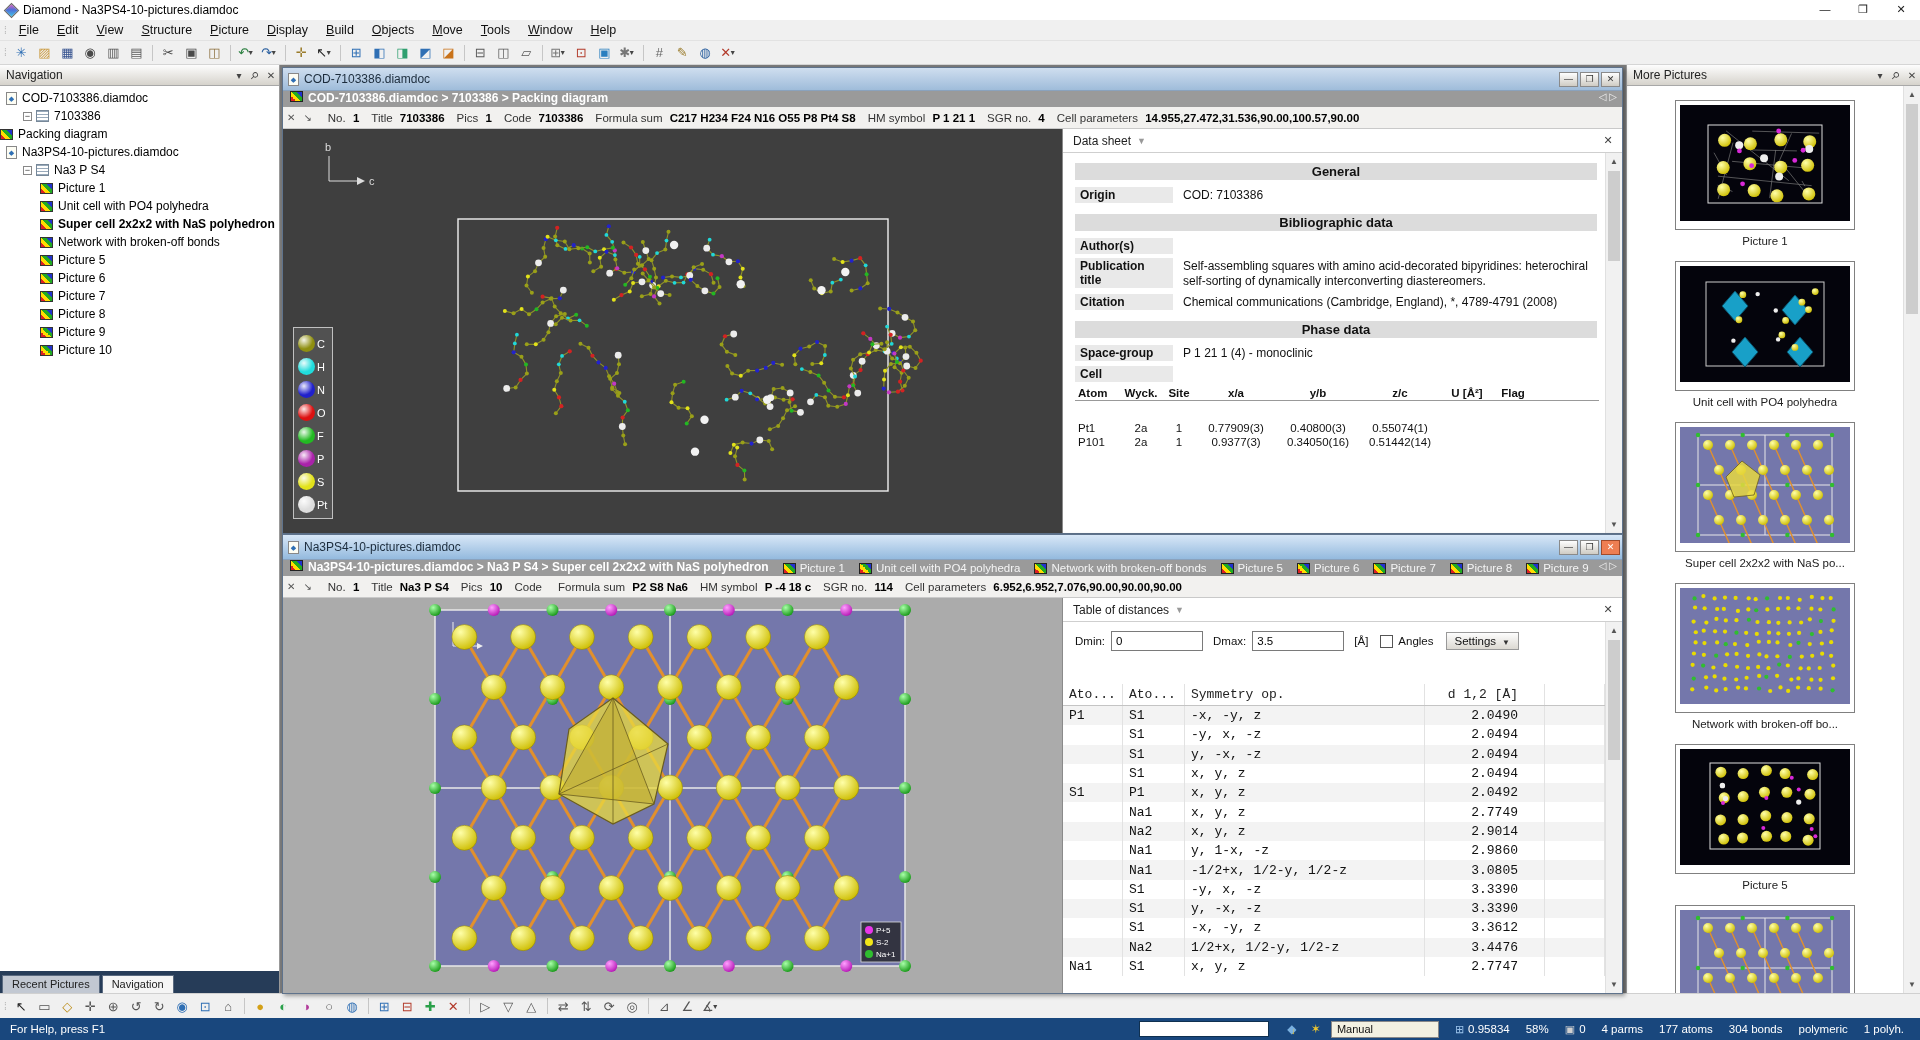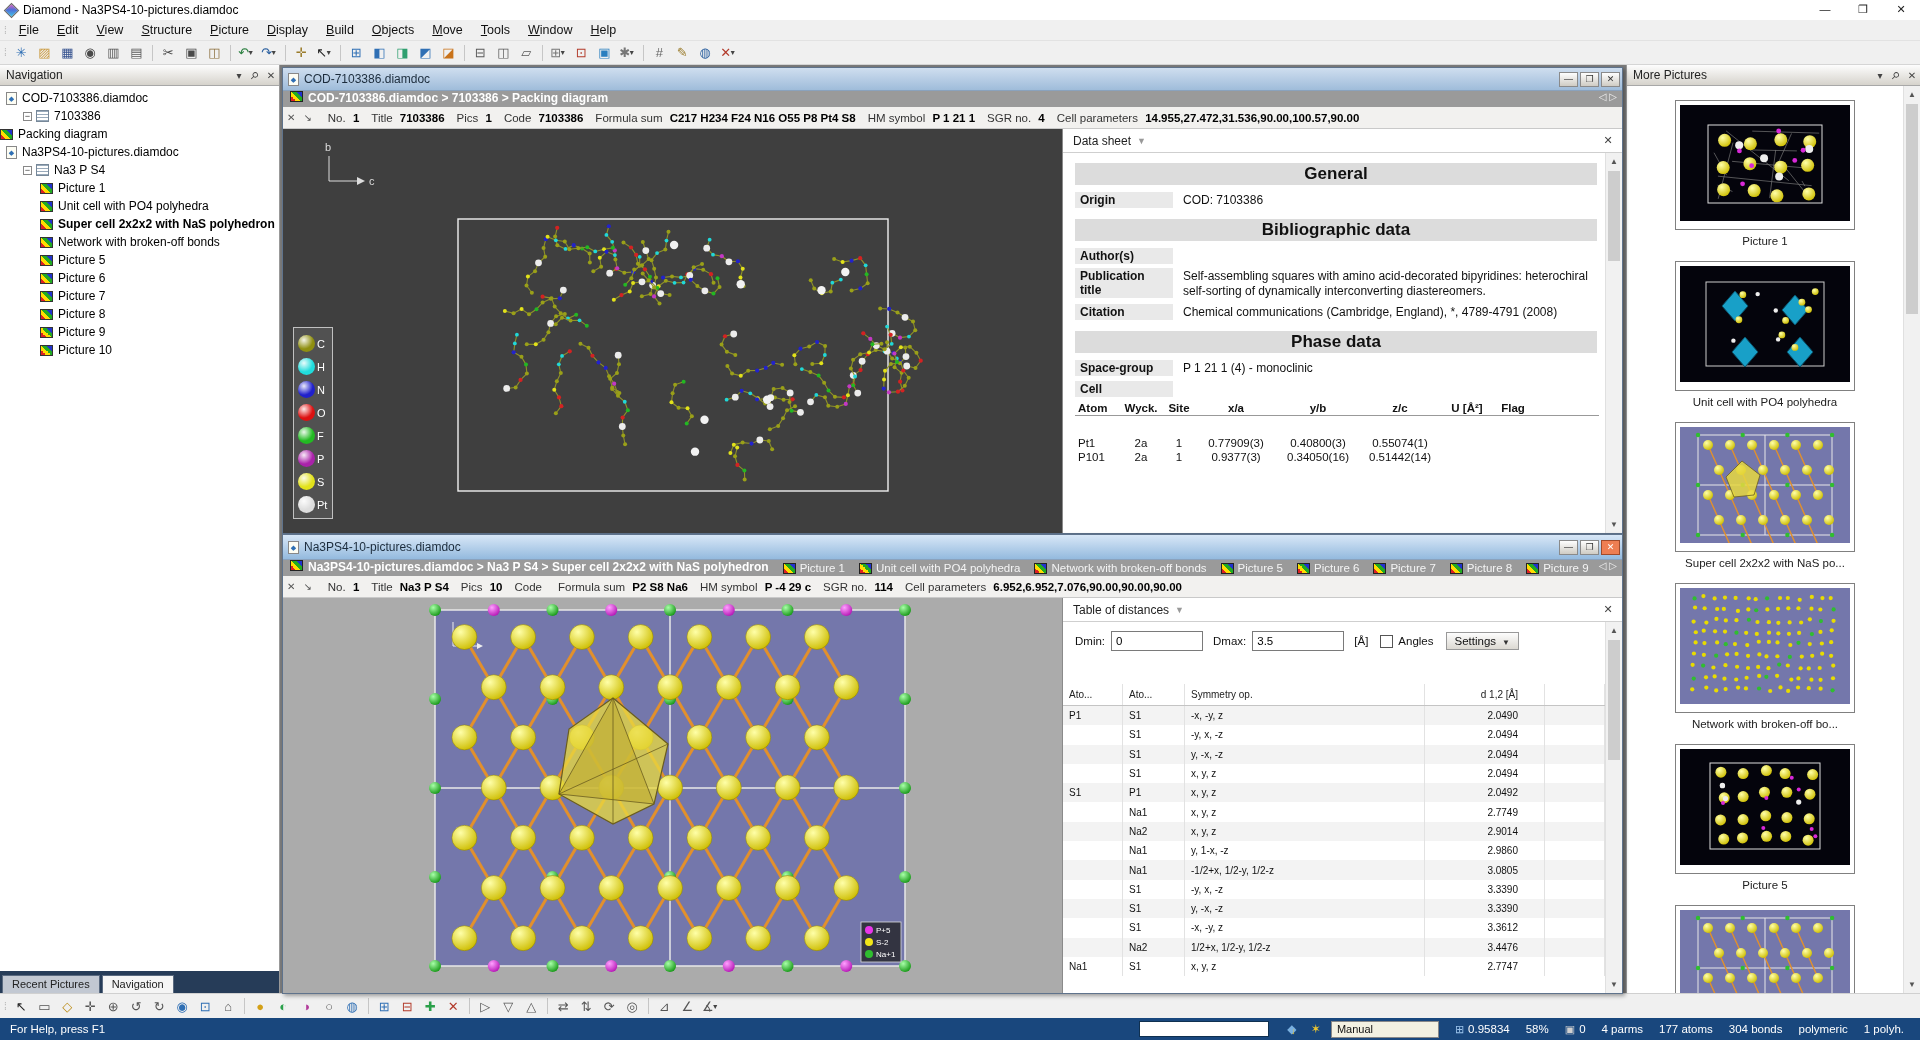--- a/index.html
+++ b/index.html
@@ -94,41 +94,41 @@
   .sp-header .sp-title { padding-left:10px; }
   .sp-chev { color:#999; font-size:9px; margin-left:6px; }
   .sp-close { margin-left:auto; margin-right:6px; color:#444; font-size:11px; width:16px; text-align:center;}
   .sp-body { flex:1; position:relative; overflow:hidden; }
   .sp-scroll { position:absolute; right:0; top:0; bottom:0; width:17px; background:#f1f1f1; border-left:1px solid #e0e0e0;}
   .sb-arrow { height:17px; text-align:center; font-size:8px; color:#555; line-height:17px; }
   .sb-thumb { position:absolute; left:2px; right:2px; background:#cdcdcd; }
 
   
   .ds-content { position:absolute; left:0; right:17px; top:0; bottom:0; padding:8px 6px 0 12px; font-size:12px; color:#111;}
-  .ds-section { background:#dcdcdc; text-align:center; font-weight:bold; font-size:17px; padding:1px 0;
+  .ds-section { background:#dcdcdc; text-align:center; font-weight:bold; font-size:13px; padding:1px 0;
                 margin:10px 2px 7px 0; }
   .ds-section:first-child { margin-top:2px; }
   .ds-row { display:grid; grid-template-columns:98px 1fr; column-gap:10px; margin:0 2px 4px 0; }
   .ds-label { background:#e9e9e9; font-weight:bold; padding:1px 5px; align-self:start; }
   .ds-value { padding:1px 0; line-height:15px; }
   .atable { margin-top:2px; }
   .atable .arow { display:grid; grid-template-columns:44px 44px 32px 82px 82px 82px 52px 40px; font-size:11.5px; }
   .atable .ahead { font-weight:bold; border-bottom:1px solid #999; margin-bottom:20px; }
   .atable .acell { padding:1px 3px; text-align:center; white-space:nowrap; }
   .atable .acell:first-child { text-align:left; }
 
   
   .dist-controls { display:flex; align-items:center; padding:9px 8px 9px 12px; font-size:11.5px; color:#111; }
   .dist-controls input { width:92px; height:20px; border:1px solid #7a7a7a; font-size:11.5px; padding:0 4px;
                          font-family:"Liberation Sans",sans-serif; margin:0 10px 0 6px; }
   .cb { width:13px; height:13px; border:1px solid #555; background:#fff; display:inline-block; margin:0 5px 0 12px; vertical-align:-2px;}
   .settings-btn { margin-left:12px; border:1px solid #999; background:linear-gradient(#fdfdfd,#dcd9d2);
                   font-size:11.5px; padding:2px 8px; }
   .settings-btn span.dn { font-size:8px; color:#333; margin-left:6px; }
-  .dtable { position:absolute; left:0; right:17px; top:62px; bottom:0; overflow:hidden; font-size:10px; color:#111; }
+  .dtable { position:absolute; left:0; right:17px; top:62px; bottom:0; overflow:hidden; font-size:13px; color:#111;font-family:Liberation Mono, monospace; }
   .drow { display:grid; grid-template-columns:60px 62px 240px 120px 1fr; height:19.3px; align-items:center; }
   .drow > div { padding:0 6px; border-right:1px solid #e2e2e2; height:100%; display:flex; align-items:center; }
   .drow > div.num { justify-content:flex-end; padding-right:26px; }
   .drow.dhead { height:22px; border-bottom:1px solid #c4c4c4; color:#222; }
   .drow.stripe { background:#f3f3f3; }
 
   
   .morepics { width:294px; background:#ffffff; border-left:1px solid #9a9a9a; display:flex; flex-direction:column; }
   .mp-body { flex:1; position:relative; overflow:hidden; }
   .mp-list { position:absolute; left:0; right:17px; top:0; bottom:0; overflow:hidden; text-align:center; }
@@ -1113,21 +1113,21 @@
             <span class="crumb-arrows"><span>◁ </span><span>▷</span></span>
           </div>
         <div class="infobar" id="info-bottom">
             <span class="ib-ico">✕</span>
             <span class="ib-ico">↘</span>
             <span class="ib-pair">No. <b>1</b></span>
             <span class="ib-pair">Title <b>Na3 P S4</b></span>
             <span class="ib-pair">Pics <b>10</b></span>
             <span class="ib-pair">Code <b></b></span>
             <span class="ib-pair">Formula sum <b>P2 S8 Na6</b></span>
-            <span class="ib-pair">HM symbol <b>P -4 29 c</b></span>
+            <span class="ib-pair">HM symbol <b>P -4 18 c</b></span>
             <span class="ib-pair">SGR no. <b>114</b></span>
             <span class="ib-pair">Cell parameters <b>6.952,6.952,7.076,90.00,90.00,90.00</b></span>
           </div>
         <div class="cwin-body">
           <div class="structview light">
             <svg id="svg-bottom" width="779" height="386">
                 <defs>
                   <radialGradient id="gy" cx="35%" cy="30%" r="75%">
                     <stop offset="0%" stop-color="#ffffa8"></stop>
                     <stop offset="100%" stop-color="#cdbd00"></stop>

